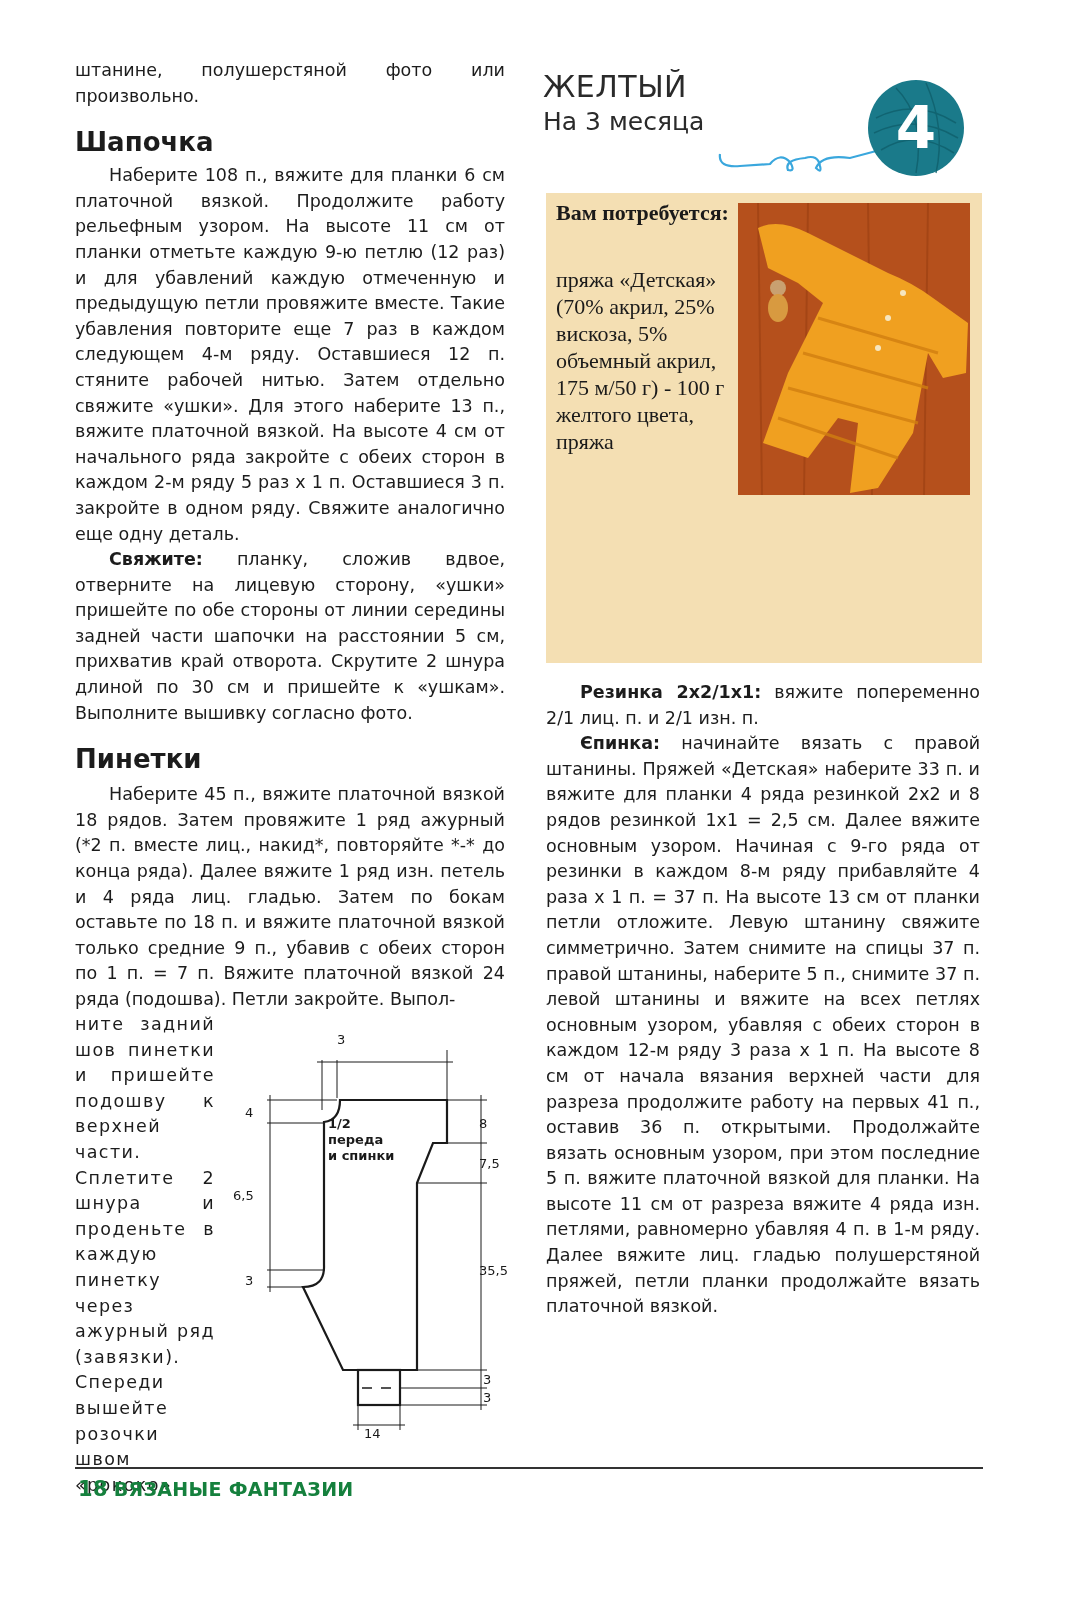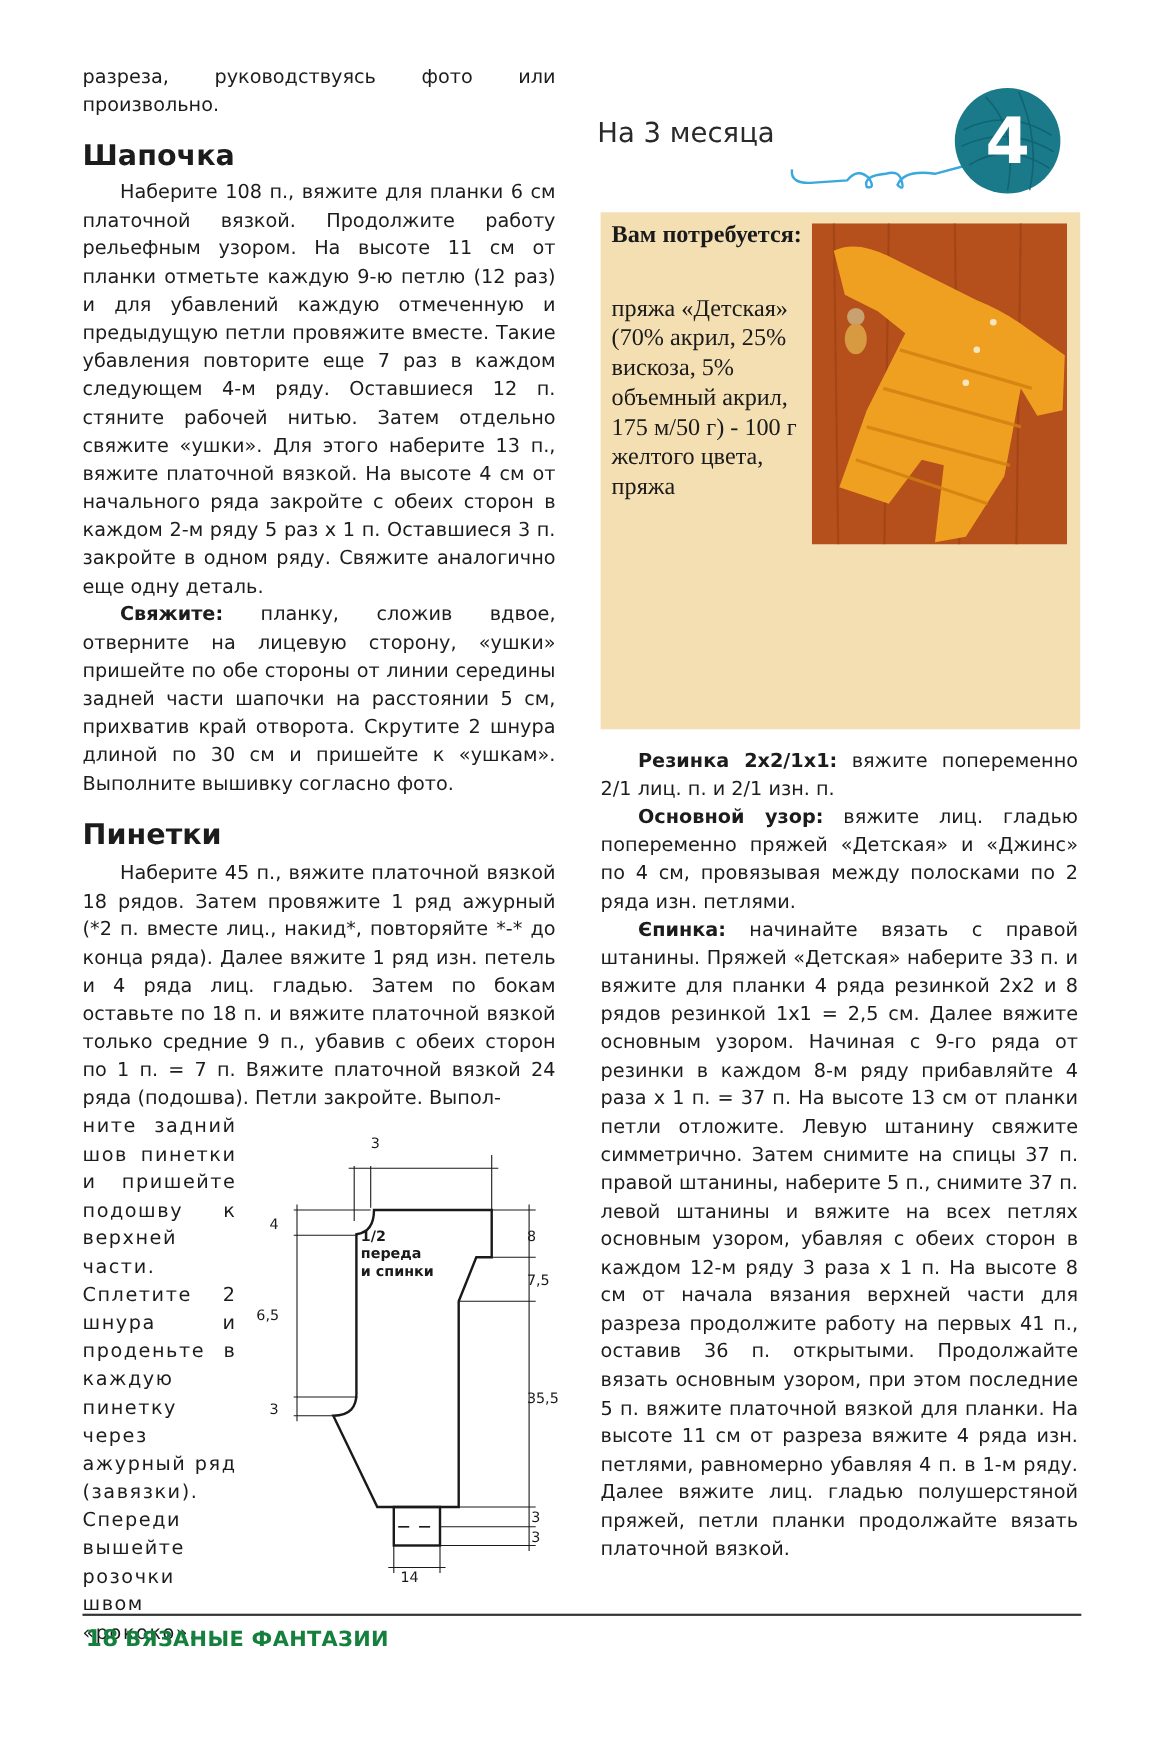--- a/index.html
+++ b/index.html
@@ -9,42 +9,42 @@
   }
   .col { position: absolute; font-size: 17.5px; line-height: 25.6px; text-align: justify; }
   .col p { margin: 0; }
   .indent { text-indent: 34px; }
   .left { left: 75px; top: 58px; width: 430px; }
   h2.sec { font-family: "DejaVu Sans", sans-serif; font-weight: bold; font-size: 26px; margin: 0; line-height: 30px; }
   .b { font-weight: bold; }
 
   .title-block { position: absolute; left: 543px; top: 68px; width: 420px; }
   .title-line { font-family: "DejaVu Sans", sans-serif; font-size: 30px; line-height: 37px; font-weight: normal; color: #2a2a2a; letter-spacing: 0.5px; }
-  .subtitle { font-size: 25px; line-height: 34px; color: #2a2a2a; margin-top: 36px; }
+  .subtitle { font-size: 25px; line-height: 34px; color: #2a2a2a; }
   .ball { position: absolute; left: 866px; top: 78px; width: 100px; height: 100px; }
 
   .yarn-box { position: absolute; left: 546px; top: 193px; width: 436px; height: 470px; background: #f4dfb3; font-family: Liberation Serif, serif; }
   .yarn-text { position: absolute; left: 10px; top: 6px; width: 420px; font-size: 22px; line-height: 27px; color: #1a1a1a; }
   .yarn-text .hd { font-weight: bold; }
   .photo { position: absolute; left: 192px; top: 10px; width: 232px; height: 292px; overflow: hidden; }
 
   .right { left: 546px; top: 680px; width: 434px; }
 
   .pinetki-narrow { position: absolute; left: 75px; top: 1012px; width: 140px; font-size: 17.5px; line-height: 25.6px; text-align: justify; letter-spacing: 1.4px; }
   .diagram { position: absolute; left: 225px; top: 1010px; width: 300px; height: 430px; }
 
   .footer-rule { position: absolute; left: 75px; top: 1467px; width: 908px; height: 2px; background: #333; }
   .footer { position: absolute; left: 78px; top: 1477px; font-family: "DejaVu Sans", sans-serif; font-weight: bold; font-size: 19px; color: #15803d; letter-spacing: 0.3px; }
   .footer .num { font-size: 21px; margin-right: 6px; }
 </style>
 </head>
 <body>
 
 <div class="col left">
-  <p>разреза, руководствуясь фото или произвольно.</p>
+  <p>штанине, полушерстяной фото или произвольно.</p>
   <h2 class="sec" style="margin-top:18px;">Шапочка</h2>
   <p class="indent" style="margin-top:6px;">Наберите 108 п., вяжите для планки 6 см платочной вязкой. Продолжите работу рельефным узором. На высоте 11 см от планки отметьте каждую 9-ю петлю (12 раз) и для убавлений каждую отмеченную и предыдущую петли провяжите вместе. Такие убавления повторите еще 7 раз в каждом следующем 4-м ряду. Оставшиеся 12 п. стяните рабочей нитью. Затем отдельно свяжите «ушки». Для этого наберите 13 п., вяжите платочной вязкой. На высоте 4 см от начального ряда закройте с обеих сторон в каждом 2-м ряду 5 раз х 1 п. Оставшиеся 3 п. закройте в одном ряду. Свяжите аналогично еще одну деталь.</p>
   <p class="indent"><span class="b">Свяжите:</span><span> планку, сложив вдвое, отверните на лицевую сторону, «ушки» пришейте по обе стороны от линии середины задней части шапочки на расстоянии 5 см, прихватив край отворота. Скрутите 2 шнура длиной по 30 см и пришейте к «ушкам». Выполните вышивку согласно фото.</span></p>
   <h2 class="sec" style="margin-top:18px;">Пинетки</h2>
   <p class="indent" style="margin-top:8px;">Наберите 45 п., вяжите платочной вязкой 18 рядов. Затем провяжите 1 ряд ажурный (*2 п. вместе лиц., накид*, повторяйте *-* до конца ряда). Далее вяжите 1 ряд изн. петель и 4 ряда лиц. гладью. Затем по бокам оставьте по 18 п. и вяжите платочной вязкой только средние 9 п., убавив с обеих сторон по 1 п. = 7 п. Вяжите платочной вязкой 24 ряда (подошва). Петли закройте. Выпол-</p>
 </div>
 
 <div class="pinetki-narrow">ните задний шов пинетки и пришейте подошву к верхней части. Сплетите 2 шнура и проденьте в каждую пинетку через ажурный ряд (завязки). Спереди вышейте розочки швом «рококо».</div>
 
 <svg class="diagram" viewBox="0 0 300 430" xmlns="http://www.w3.org/2000/svg">
@@ -92,20 +92,21 @@
     <text x="139" y="428">14</text>
   </g>
   <g font-family="DejaVu Sans, sans-serif" font-size="13" font-weight="bold" fill="#1a1a1a">
     <text x="103" y="118">1/2</text>
     <text x="103" y="134">переда</text>
     <text x="103" y="150">и спинки</text>
   </g>
 </svg>
 
 <div class="title-block">
+  <div class="title-line">ЖЕЛТЫЙ</div>
   <div class="subtitle">На 3 месяца</div>
 </div>
 <svg style="position:absolute;left:710px;top:140px;width:180px;height:40px;" viewBox="0 0 180 40">
   <path d="M10 14 Q8 28 30 26 L60 24 Q70 12 80 22 Q86 32 78 30 Q74 20 95 18 Q108 14 110 26 Q112 34 106 28 Q112 14 140 18 L170 10" fill="none" stroke="#3aa7dd" stroke-width="2.2"></path>
 </svg>
 <svg class="ball" viewBox="0 0 100 100">
   <circle cx="50" cy="50" r="48" fill="#1a7a8a"></circle>
   <g fill="none" stroke="#0f5f6c" stroke-width="1.5" opacity="0.8">
     <path d="M10 40 Q50 20 90 45"></path>
       <path d="M8 55 Q50 35 92 60"></path>
@@ -141,20 +142,19 @@
       <circle cx="140" cy="145" r="3" fill="#f6e6c0"></circle>
     <g>
       <circle cx="40" cy="85" r="8" fill="#c9a070"></circle>
       <ellipse cx="40" cy="105" rx="10" ry="14" fill="#d89a40"></ellipse>
     </g>
   </svg>
 </div>
 
 <div class="col right">
   <p class="indent"><span class="b">Резинка 2х2/1х1:</span><span> вяжите попеременно 2/1 лиц. п. и 2/1 изн. п.</span></p>
-  <p class="indent"><span class="b">Основной узор:</span><span> вяжите лиц. гладью попеременно пряжей «Детская» и «Джинс» по 4 см, провязывая между полосками по 2 ряда изн. петлями.</span></p>
   <p class="indent"><span class="b">Єпинка:</span><span> начинайте вязать с правой штанины. Пряжей «Детская» наберите 33 п. и вяжите для планки 4 ряда резинкой 2х2 и 8 рядов резинкой 1х1 = 2,5 см. Далее вяжите основным узором. Начиная с 9-го ряда от резинки в каждом 8-м ряду прибавляйте 4 раза х 1 п. = 37 п. На высоте 13 см от планки петли отложите. Левую штанину свяжите симметрично. Затем снимите на спицы 37 п. правой штанины, наберите 5 п., снимите 37 п. левой штанины и вяжите на всех петлях основным узором, убавляя с обеих сторон в каждом 12-м ряду 3 раза х 1 п. На высоте 8 см от начала вязания верхней части для разреза продолжите работу на первых 41 п., оставив 36 п. открытыми. Продолжайте вязать основным узором, при этом последние 5 п. вяжите платочной вязкой для планки. На высоте 11 см от разреза вяжите 4 ряда изн. петлями, равномерно убавляя 4 п. в 1-м ряду. Далее вяжите лиц. гладью полушерстяной пряжей, петли планки продолжайте вязать платочной вязкой.</span></p>
 </div>
 
 <div class="footer-rule"></div>
 <div class="footer">
   <span class="num">18</span><span>ВЯЗАНЫЕ ФАНТАЗИИ</span>
 </div>
 
 </body></html>

